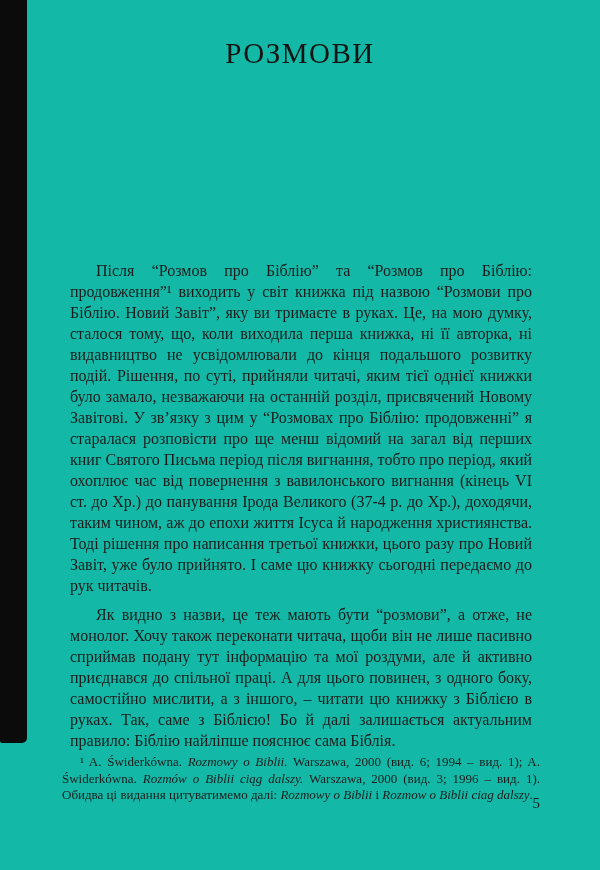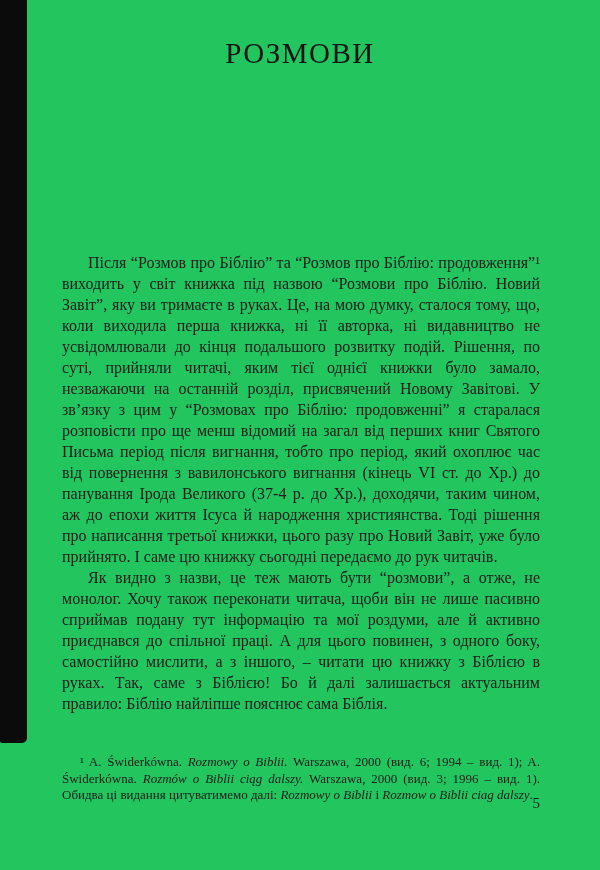--- a/index.html
+++ b/index.html
@@ -4,21 +4,21 @@
 <style>
   html, body {
     margin: 0;
     padding: 0;
     background: #ffffff;
   }
   .page {
     position: relative;
     width: 600px;
     height: 870px;
-    background: #22c55e;
+    background: #14b8a6;
     overflow: hidden;
     font-family: "Liberation Serif", "DejaVu Serif", serif;
     color: #1c1c1c;
   }
   
   .gutter-shadow {
     position: absolute;
     left: 0;
     top: 0;
     width: 27px;
@@ -41,21 +41,21 @@
   .body-block {
     position: absolute;
     top: 252px;
     left: 62px;
     width: 478px;
     font-size: 16px;
     line-height: 21px;
     text-align: justify;
   }
   .body-block p {
-    margin: 0;
+    margin: 8px;
     text-indent: 26px;
   }
   .footnote-block {
     position: absolute;
     top: 754px;
     left: 62px;
     width: 478px;
     font-size: 13px;
     line-height: 16.5px;
     text-align: justify;

